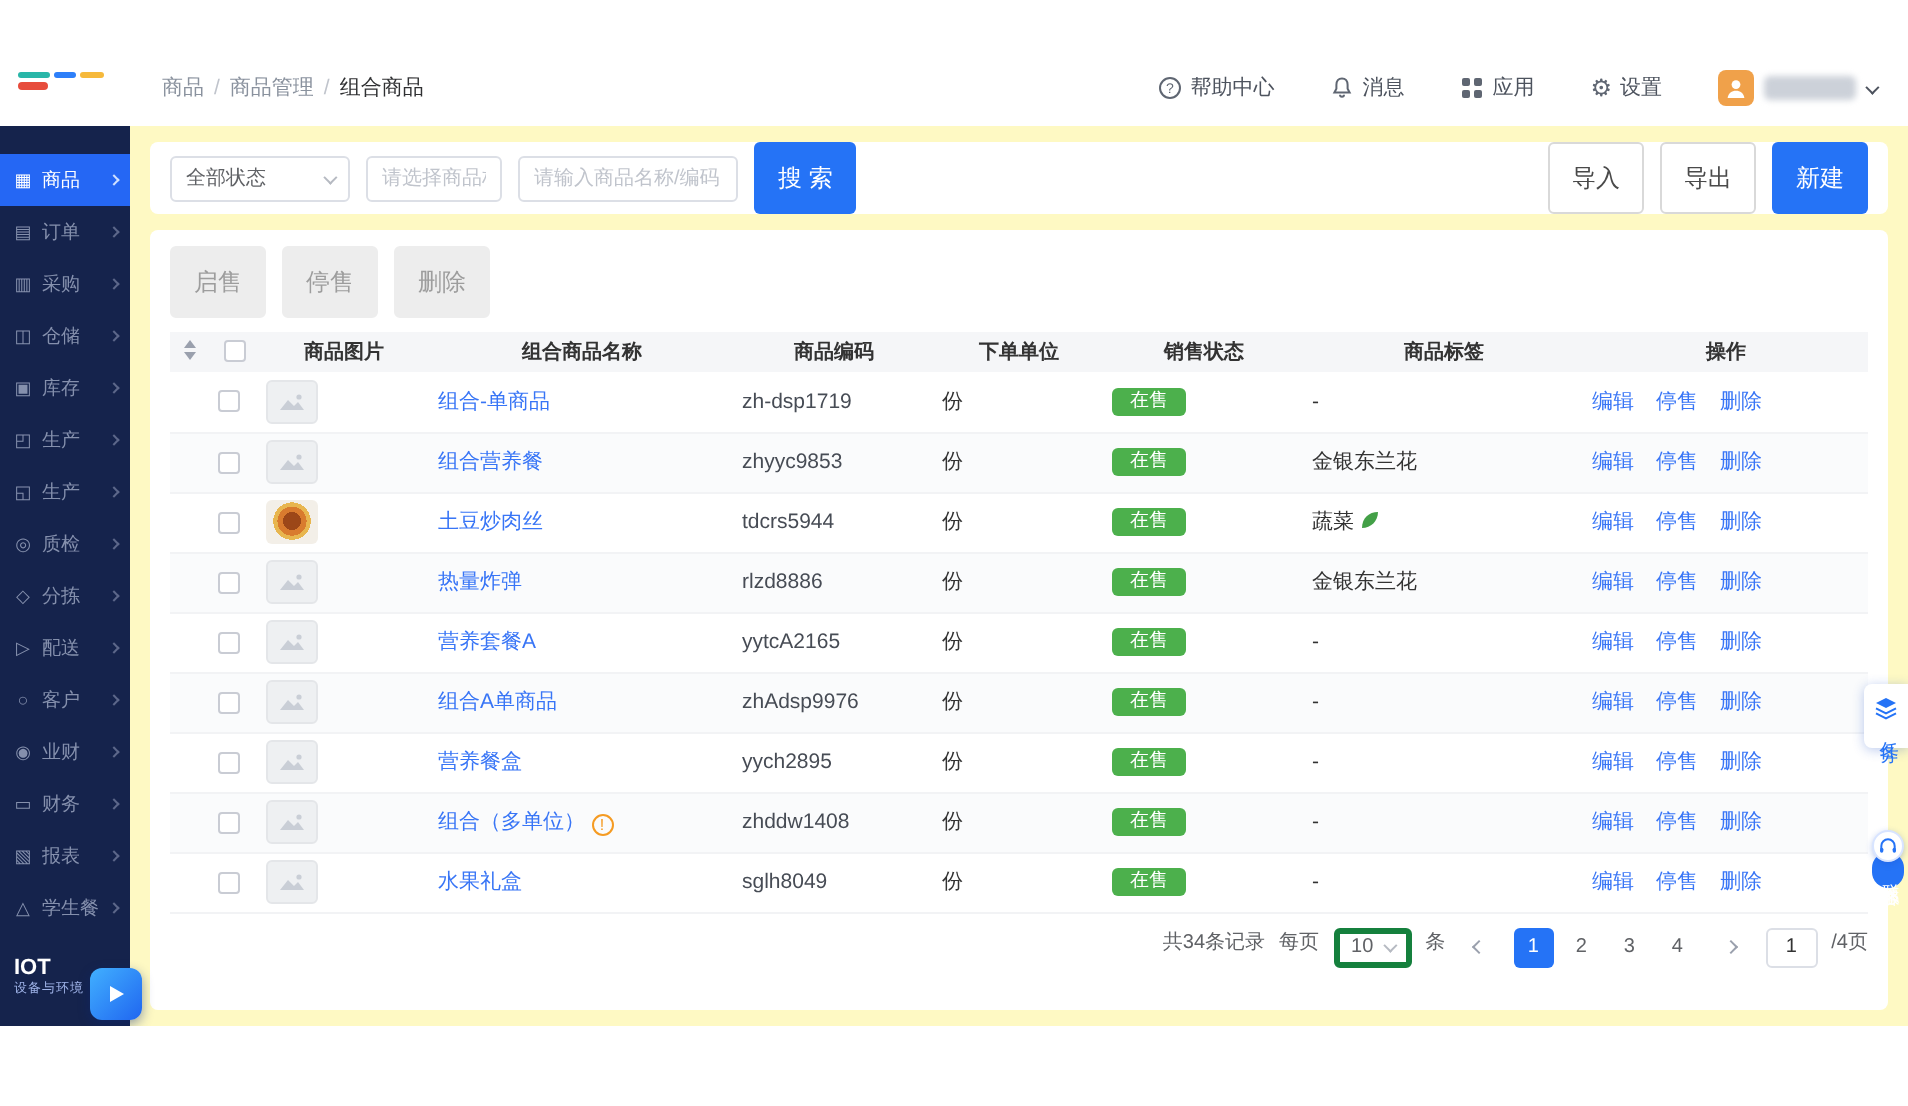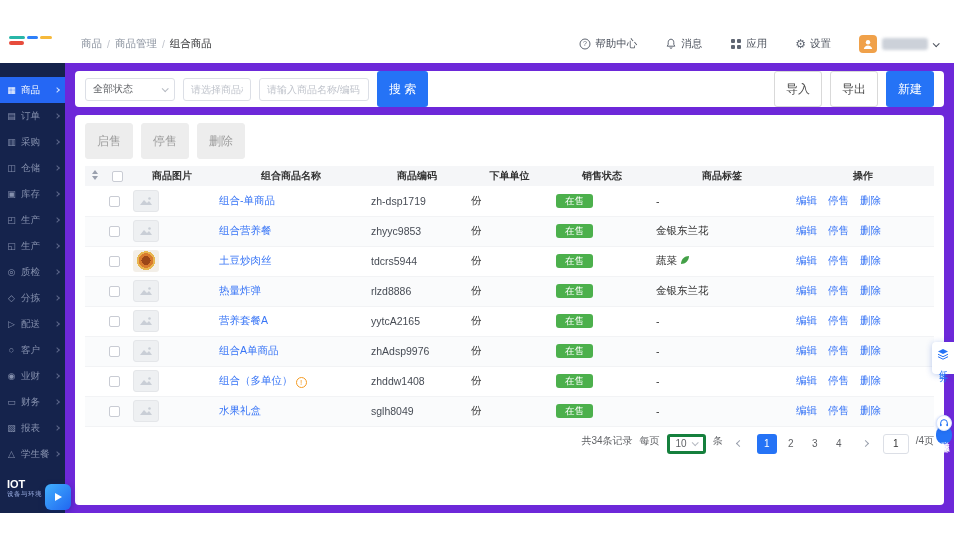--- a/index.html
+++ b/index.html
@@ -1,19 +1,19 @@
 <!DOCTYPE html>
 <html><head>
 <meta charset="utf-8">
 <style>
   *{box-sizing:border-box;margin:0;padding:0}
   html,body{width:954px;height:553px;background:#fff;overflow:hidden;
     font-family:"Liberation Sans","DejaVu Sans",sans-serif;}
   .canvas{position:relative;width:954px;height:553px;background:#fff}
-  .app{position:absolute;top:17px;left:0;width:954px;height:496px;background:#6d28d9;overflow:hidden}
+  .app{position:absolute;top:17px;left:0;width:954px;height:496px;background:#fef9c3;overflow:hidden}
 
   
   .logo-area{position:absolute;left:0;top:0;width:65px;height:46px;background:#fff;
     display:flex;flex-wrap:wrap;align-content:center;gap:2px;padding:0 9px;cursor:pointer}
   .lbar{height:3.5px;border-radius:2px}
   .lb1{width:16px;background:#29b6a8}.lb2{width:11px;background:#2d7ff9}
   .lb3{width:12px;background:#f6b93b}.lb4{width:15px;background:#e74c3c}
   .topbar{position:absolute;left:65px;top:0;right:0;height:46px;background:#fff;
     display:flex;align-items:center;justify-content:space-between;padding:8px 16px 0 16px}
   .breadcrumb{font-size:10.5px;color:#8a929e;display:flex;align-items:center;gap:5px}
@@ -433,20 +433,42 @@
     </td>
     <td class="code">zhAdsp9976</td>
     <td>份</td>
     <td><span class="badge">在售</span></td>
     <td class="tagcell">
       <span>-</span>
     </td>
     <td class="ops"><a class="link">编辑</a><a class="link">停售</a><a class="link">删除</a></td>
   </tr>
 
+  <tr>
+    <td></td>
+    <td><span class="cb"></span></td>
+    <td>
+      <div class="imgbox">
+        <svg width="14" height="12" viewBox="0 0 14 12">
+                      <path d="M1 10 L5 5 L8 8 L10 6 L13 10 Z" fill="#c9ced6"></path>
+                      <circle cx="10.5" cy="3.5" r="1.3" fill="#c9ced6"></circle>
+                    </svg>
+      </div>
+    </td>
+    <td>
+      <a class="link">营养餐盒</a>
+    </td>
+    <td class="code">yych2895</td>
+    <td>份</td>
+    <td><span class="badge">在售</span></td>
+    <td class="tagcell">
+      <span>-</span>
+    </td>
+    <td class="ops"><a class="link">编辑</a><a class="link">停售</a><a class="link">删除</a></td>
+  </tr>
 
   <tr>
     <td></td>
     <td><span class="cb"></span></td>
     <td>
       <div class="imgbox">
         <svg width="14" height="12" viewBox="0 0 14 12">
                       <path d="M1 10 L5 5 L8 8 L10 6 L13 10 Z" fill="#c9ced6"></path>
                       <circle cx="10.5" cy="3.5" r="1.3" fill="#c9ced6"></circle>
                     </svg>

